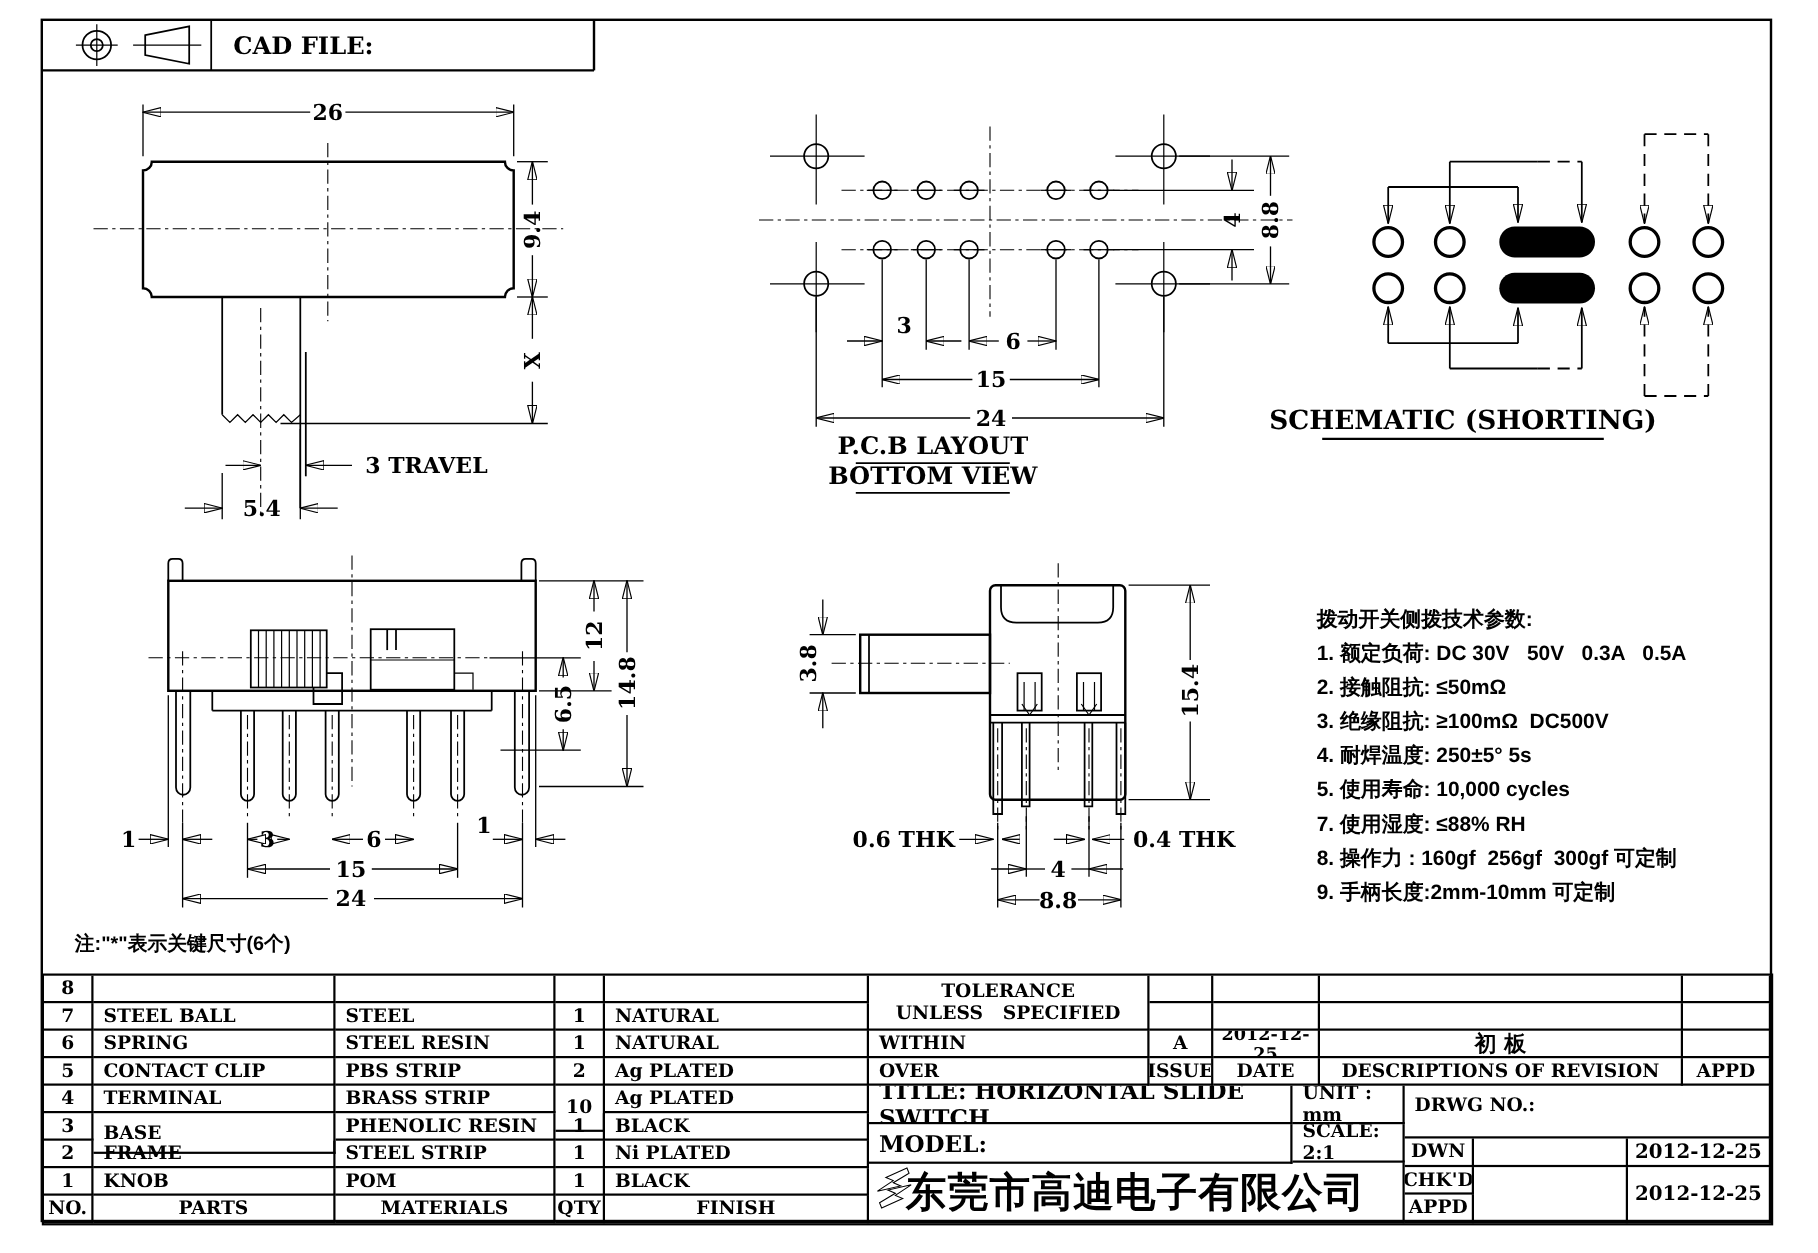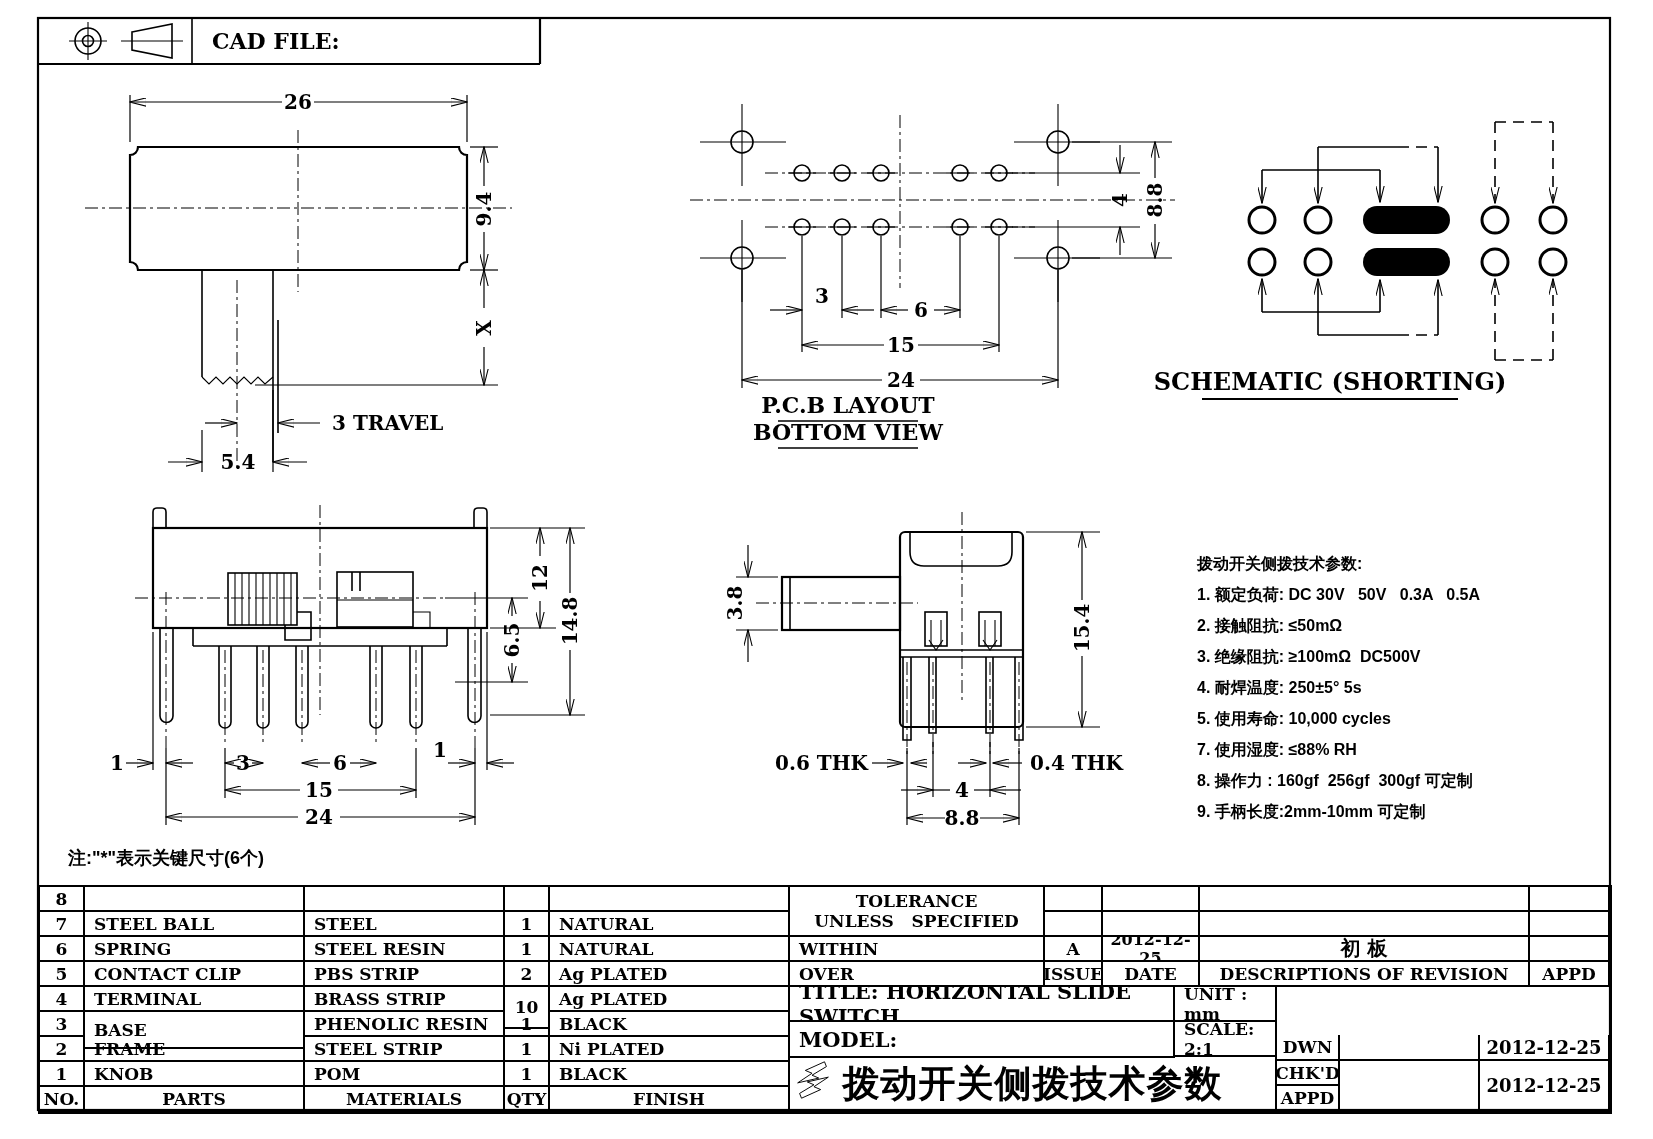--- a/index.html
+++ b/index.html
@@ -19,21 +19,21 @@
   svg text.ttl{font-size:24px;}
   
   #btable{position:absolute;left:38px;top:885px;width:1570px;height:225px;
           border:2.5px solid #000;box-sizing:content-box;}
   .tc{position:absolute;border-right:2px solid #000;border-bottom:2px solid #000;
       box-sizing:border-box;display:flex;align-items:center;overflow:hidden;
       font-family:"DejaVu Serif",serif;font-weight:700;font-size:17px;}
   .cen{justify-content:center;text-align:center;}
   .lft{padding-left:9px;}
   .pre{white-space:pre;}
-  .spec-line{white-space:pre;font-weight:700;font-size:16px;height:31px;line-height:31px;
+  .spec-line{white-space:pre;font-weight:700;font-size:19px;height:31px;line-height:31px;
              font-family:"Liberation Sans",sans-serif;}
   #specs{position:absolute;left:1197px;top:548px;width:420px;}
   #note{position:absolute;left:68px;top:846px;font-size:18px;font-weight:700;
         font-family:"Liberation Sans",sans-serif;}
   #company-box{display:flex;align-items:center;gap:10px;}
   #company-name{font-size:37px;font-weight:900;letter-spacing:1px;font-family:"DejaVu Sans",sans-serif;}
 </style>
 </head>
 <body>
 
@@ -481,24 +481,25 @@
   <div class="tc lft" style="left:1135px;top:100px;width:102px;height:35px">UNIT : mm</div>
   <div class="tc lft" style="left:750px;top:135px;width:385px;height:36px;font-size:21px">MODEL:</div>
   <div class="tc lft" style="left:1135px;top:135px;width:102px;height:35px">SCALE: 2:1</div>
 
   <div class="tc cen" style="left:750px;top:170px;width:487px;height:55px">
     <div id="company-box">
       <svg width="46" height="46" viewBox="0 0 48 48">
         <path d="M36 5 L16 14 L23 17 L8 27 L30 22 L23 19 L38 10 Z" fill="#000" stroke="#000"></path>
         <path d="M12 43 L32 34 L25 31 L40 21 L18 26 L25 29 L10 38 Z" fill="#000" stroke="#000"></path>
       </svg>
-      <span id="company-name">拨动开关侧拨技术参数</span>
+      <span id="company-name">东莞市高迪电子有限公司</span>
     </div>
   </div>
 
+  <div class="tc lft" style="left:1237px;top:100px;width:333px;height:48px;align-items:flex-start;padding-top:8px">DRWG NO.:</div>
   <div class="tc cen" style="left:1237px;top:148px;width:63px;height:26px">DWN</div>
   <div class="tc" style="left:1300px;top:148px;width:140px;height:26px"></div>
   <div class="tc cen" style="left:1440px;top:148px;width:130px;height:26px;font-size:18px">2012-12-25</div>
   <div class="tc cen" style="left:1237px;top:174px;width:63px;height:25px">CHK'D</div>
   <div class="tc" style="left:1300px;top:174px;width:140px;height:51px"></div>
   <div class="tc cen" style="left:1440px;top:174px;width:130px;height:51px;font-size:18px">2012-12-25</div>
   <div class="tc cen" style="left:1237px;top:199px;width:63px;height:26px">APPD</div>
 </div>
 
 </div>

